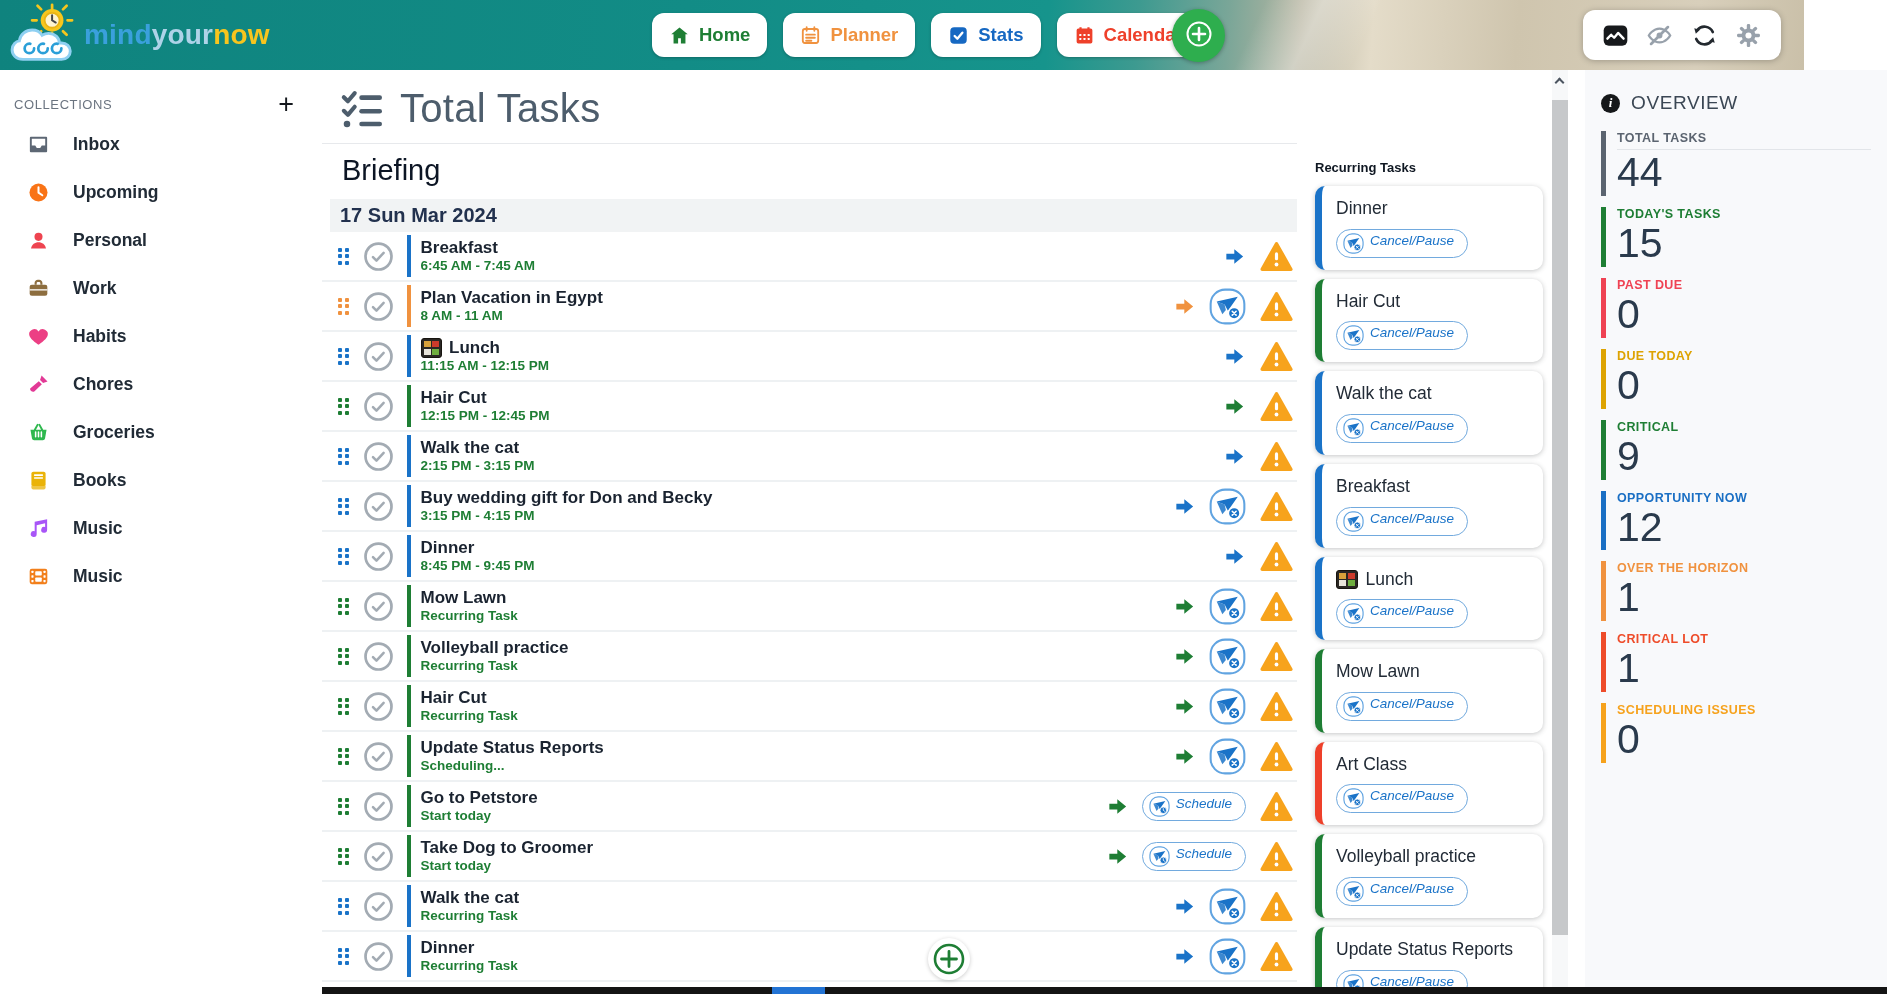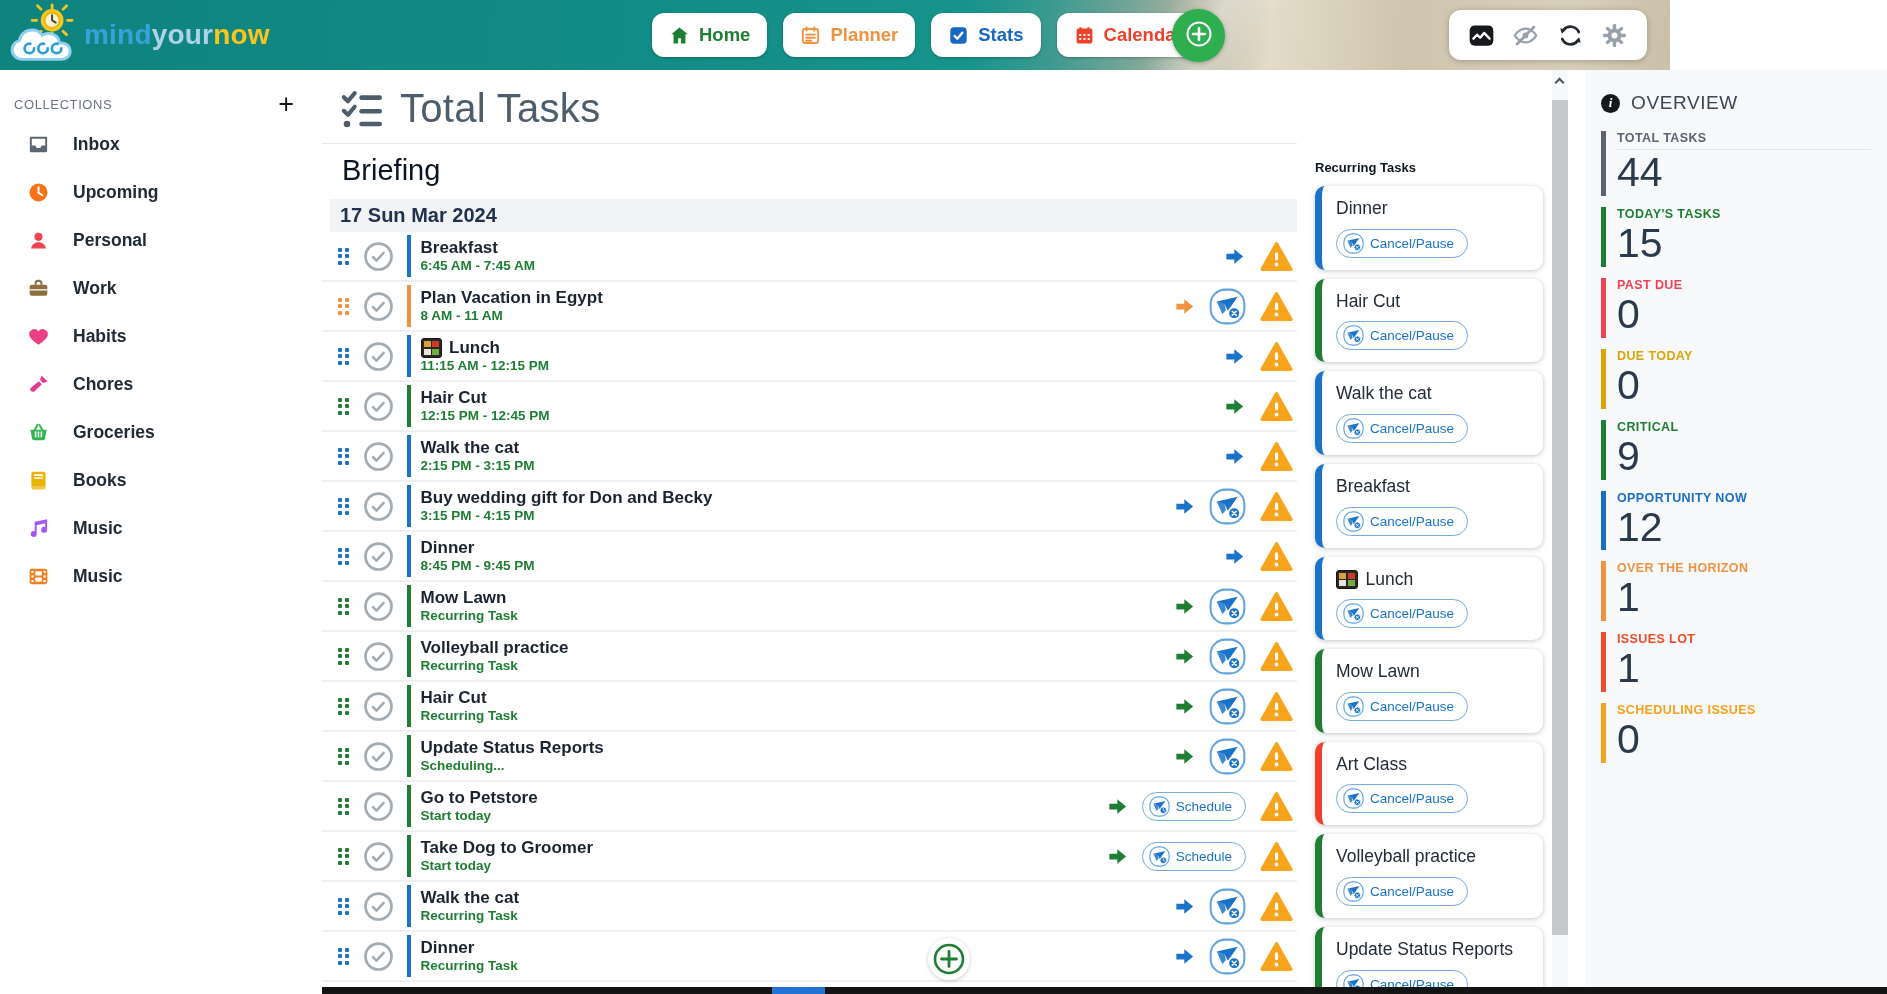--- a/index.html
+++ b/index.html
@@ -1,20 +1,20 @@
 <!DOCTYPE html>
 <html><head>
 <meta charset="utf-8">
 <style>
   * { margin:0; padding:0; box-sizing:border-box; }
   html,body { width:1887px; height:994px; overflow:hidden; }
   body { font-family:"Liberation Sans","DejaVu Sans",sans-serif; background:#fff; position:relative; }
 
   
-  .hdr { position:absolute; left:0; top:0; width:1670px; height:70px;
+  .hdr { position:absolute; left:0; top:0; width:1804px; height:70px;
     background:linear-gradient(94deg,#0f837e 0%,#128c86 38%,#16948c 58%,#3d9a90 63%,#7aa698 68%,#b9b6a2 72%,#e4dcc9 76%,#cfc5ae 84%,#d8cfbb 94%,#cac0a9 100%); }
   .hdr::after { content:""; position:absolute; left:68%; top:0; width:9%; height:100%;
     background:linear-gradient(115deg,transparent 20%,rgba(255,255,255,.55) 50%,transparent 80%); opacity:.7; }
   .brand { position:absolute; left:10px; top:3px; display:flex; align-items:center; gap:8px; z-index:2; }
   .wordmark { font-size:28px; font-weight:bold; letter-spacing:.2px; }
   .nav { position:absolute; left:652px; top:13px; display:flex; gap:16px; z-index:2; }
   .nav-btn { display:flex; align-items:center; gap:9px; background:#fff; border:none; border-radius:12px;
     padding:0 17px; height:44px; font-family:inherit; font-size:18.5px; font-weight:bold; cursor:pointer;
     box-shadow:0 1px 3px rgba(0,0,0,.25); }
   .nav-btn svg { width:21px; height:21px; display:block; }
@@ -53,22 +53,22 @@
   .tmain { display:flex; flex-direction:column; justify-content:center; gap:1px; }
   .tname { font-size:17px; font-weight:600; color:#1a2330; display:flex; align-items:center; gap:7px; line-height:1.15; }
   .tsub { font-size:13.5px; font-weight:bold; color:#1e7e34; line-height:1.1; }
   .tactions { margin-left:auto; display:flex; align-items:center; gap:13px; padding-right:3px; }
   .arrow { width:23px; height:23px; color:var(--c); }
   .arrow svg { width:100%; height:100%; display:block; }
   .cbtn { width:37px; height:37px; background:none; border:none; padding:0; cursor:pointer; }
   .cbtn svg { width:100%; height:100%; display:block; }
   .warn { width:35px; height:33px; }
   .warn svg { width:100%; height:100%; display:block; }
-  .pill { display:inline-flex; align-items:center; gap:6px; border:1.5px solid #72aade; border-radius:16px; background:#fff;
-    color:#1a73c8; font-family:inherit; font-size:13.5px; font-weight:500; padding:3px 13px 3px 6px; cursor:pointer; }
+  .pill { display:inline-flex; gap:6px; border:1.5px solid #72aade; border-radius:16px; background:#fff;
+    color:#1a73c8; font-family:inherit; font-size:13.5px; font-weight:500; padding:3px 13px 3px 6px; cursor:pointer;font-style:italic; }
   .pill svg { width:21px; height:21px; display:block; }
   .bento { display:grid; grid-template-columns:7px 7px; grid-auto-rows:6px; gap:1.5px; background:#2a2724; border:1.5px solid #17140f; border-radius:3px; padding:2px; }
   .bento i:nth-child(1){background:#d8a13a;} .bento i:nth-child(2){background:#cc3b2b;}
   .bento i:nth-child(3){background:#e8e4da;} .bento i:nth-child(4){background:#6fae3f;}
   .float-add { position:absolute; left:928px; top:938px; width:42px; height:42px; border-radius:50%; background:#fff;
     border:none; padding:0; cursor:pointer; box-shadow:0 1px 4px rgba(0,0,0,.2); z-index:3; }
   .float-add svg { width:100%; height:100%; display:block; }
 
   
   .recur { position:absolute; left:1315px; top:160px; width:228px; }
@@ -1164,21 +1164,21 @@
         </div>
         <div class="stat" style="--c: #1a6fc4;">
           <div class="stat-label">OPPORTUNITY NOW</div>
           <div class="stat-value">12</div>
         </div>
         <div class="stat" style="--c: #f0923f;">
           <div class="stat-label">OVER THE HORIZON</div>
           <div class="stat-value">1</div>
         </div>
         <div class="stat" style="--c: #ee4c2a;">
-          <div class="stat-label">ISSUES LOT</div>
+          <div class="stat-label">CRITICAL LOT</div>
           <div class="stat-value">1</div>
         </div>
         <div class="stat" style="--c: #f6a21c;">
           <div class="stat-label">SCHEDULING ISSUES</div>
           <div class="stat-value">0</div>
         </div>
       </div>
   </aside>
 
   <button class="float-add">

